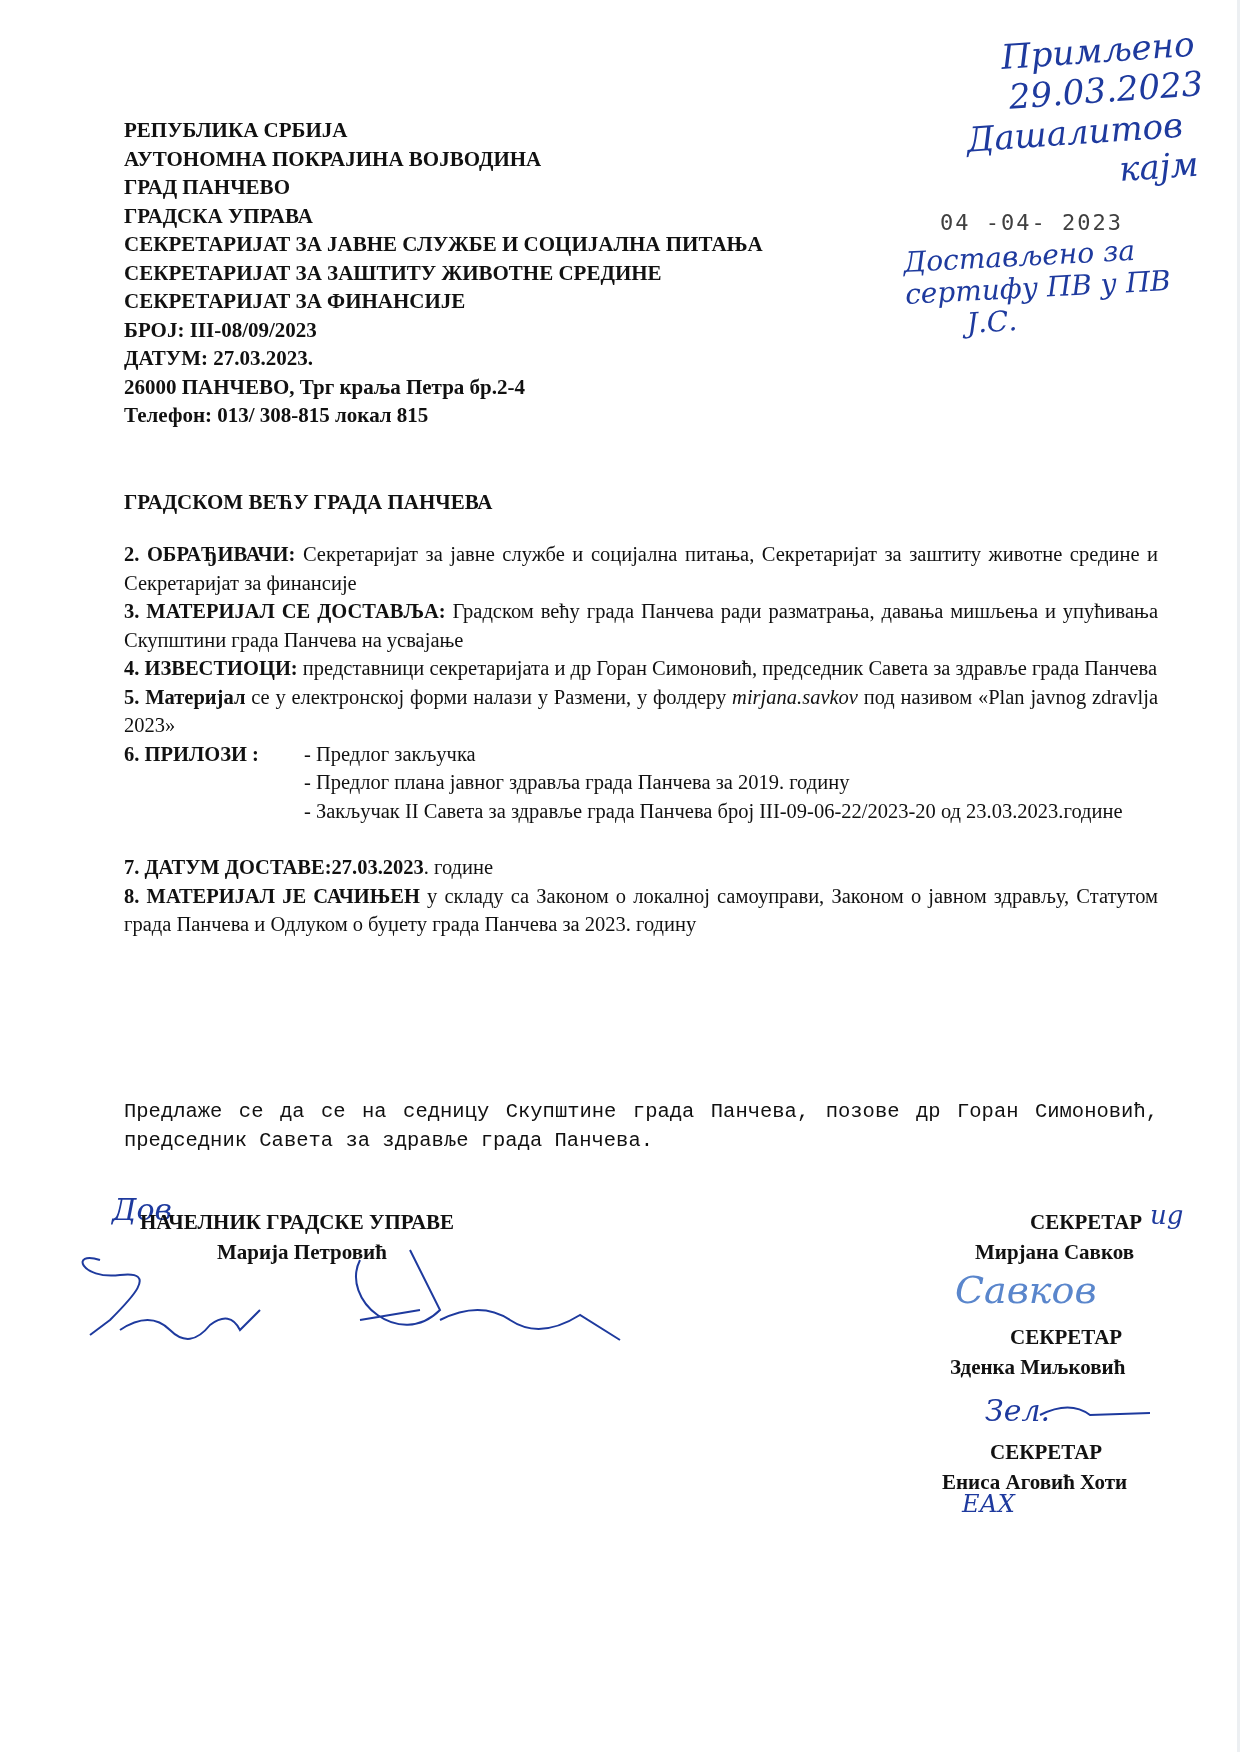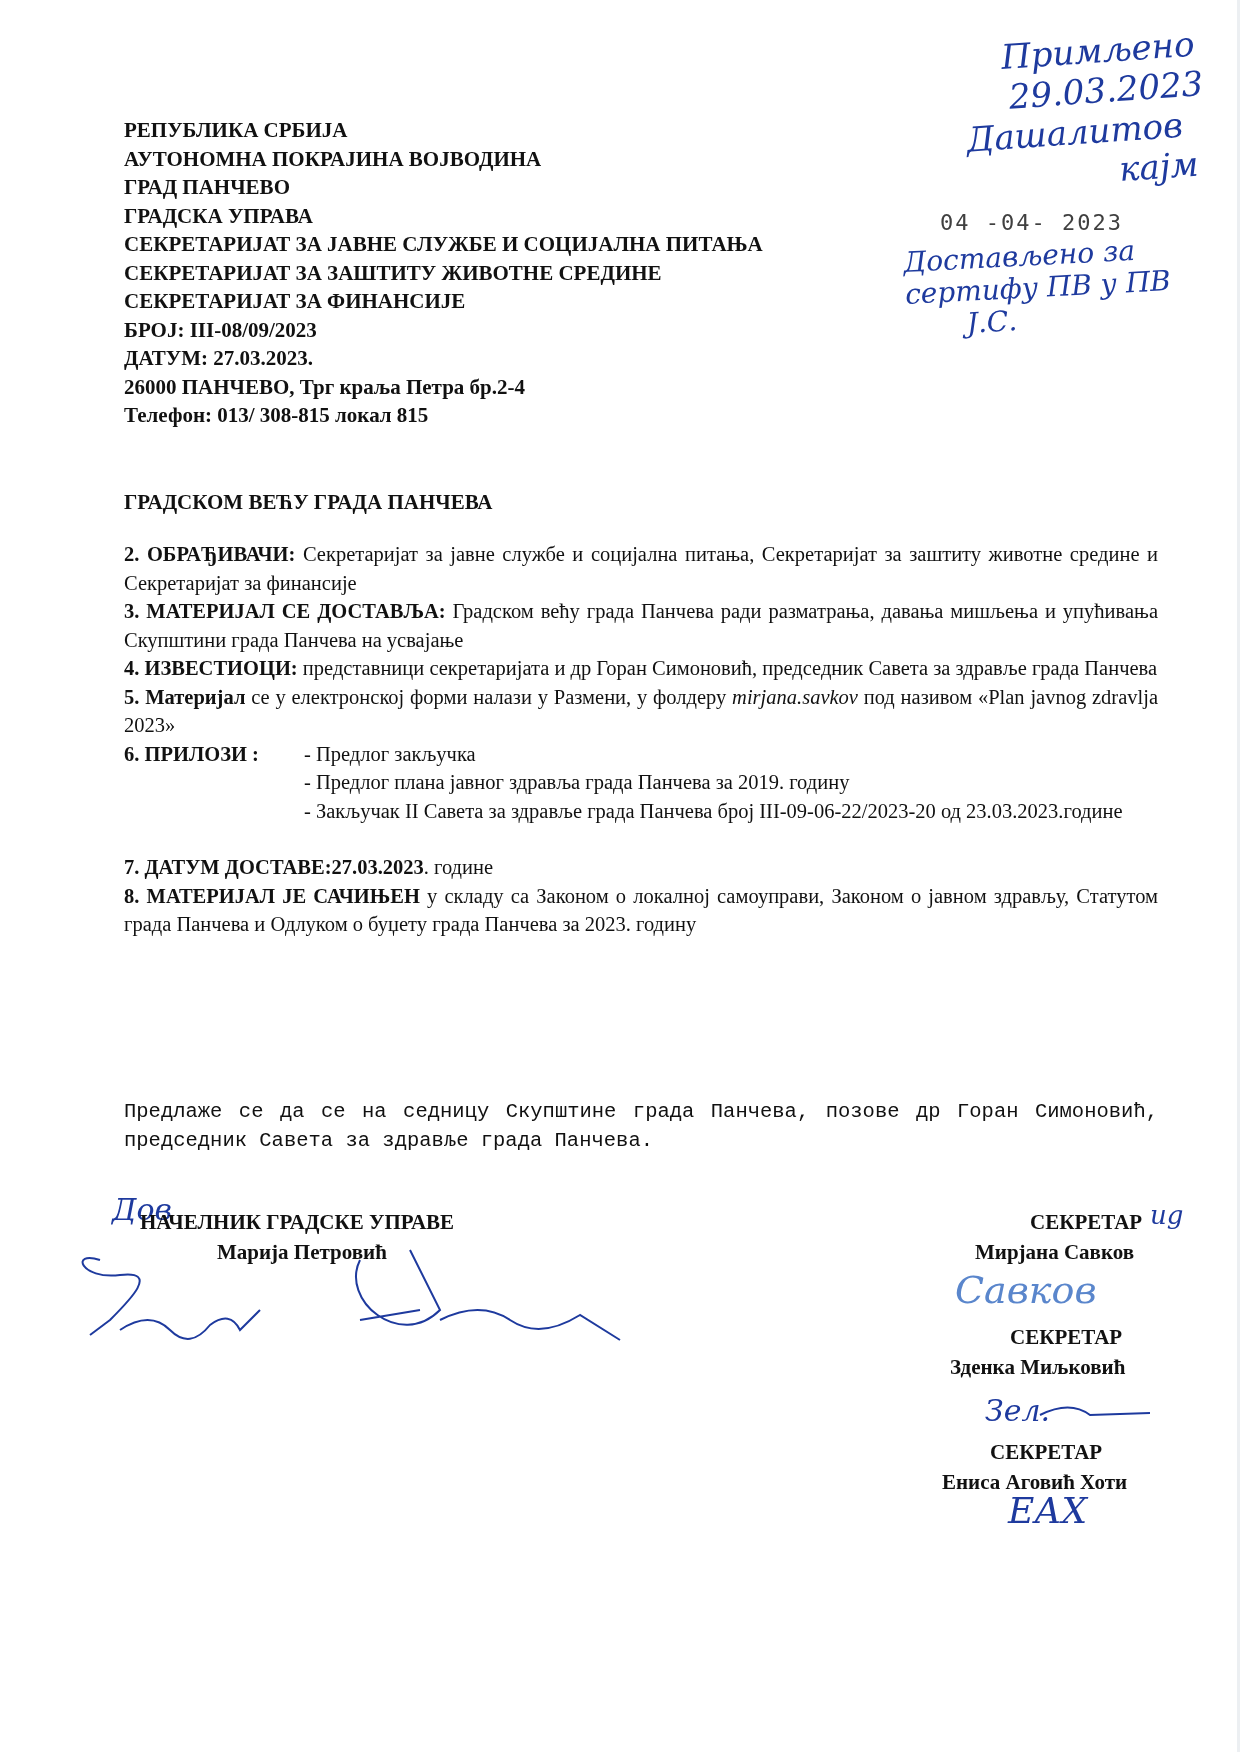--- a/index.html
+++ b/index.html
@@ -90,13 +90,13 @@
 
 <div class="abs sig-title" style="left:1010px; top:1325px;">СЕКРЕТАР</div>
 <div class="abs sig-title" style="left:950px; top:1355px;">Зденка Миљковић</div>
 <div class="abs hw" style="left:985px; top:1385px; font-size:30px;margin-top:8px;">Зел.</div>
 <svg style="left:1040px; top:1395px;" width="120" height="30">
   <path d="M0 20 Q 30 5 50 20 L 110 18" stroke="#1e3a9e" stroke-width="2" fill="none"></path>
 </svg>
 
 <div class="abs sig-title" style="left:990px; top:1440px;">СЕКРЕТАР</div>
 <div class="abs sig-title" style="left:942px; top:1470px;">Ениса Аговић Хоти</div>
-<div class="abs hw" style="left:1008px; top:1490px; font-size:36px;">ЕАХ</div>
+<div class="abs hw" style="left:962px; top:1490px; font-size:24px;">ЕАХ</div>
 
 </body></html>

